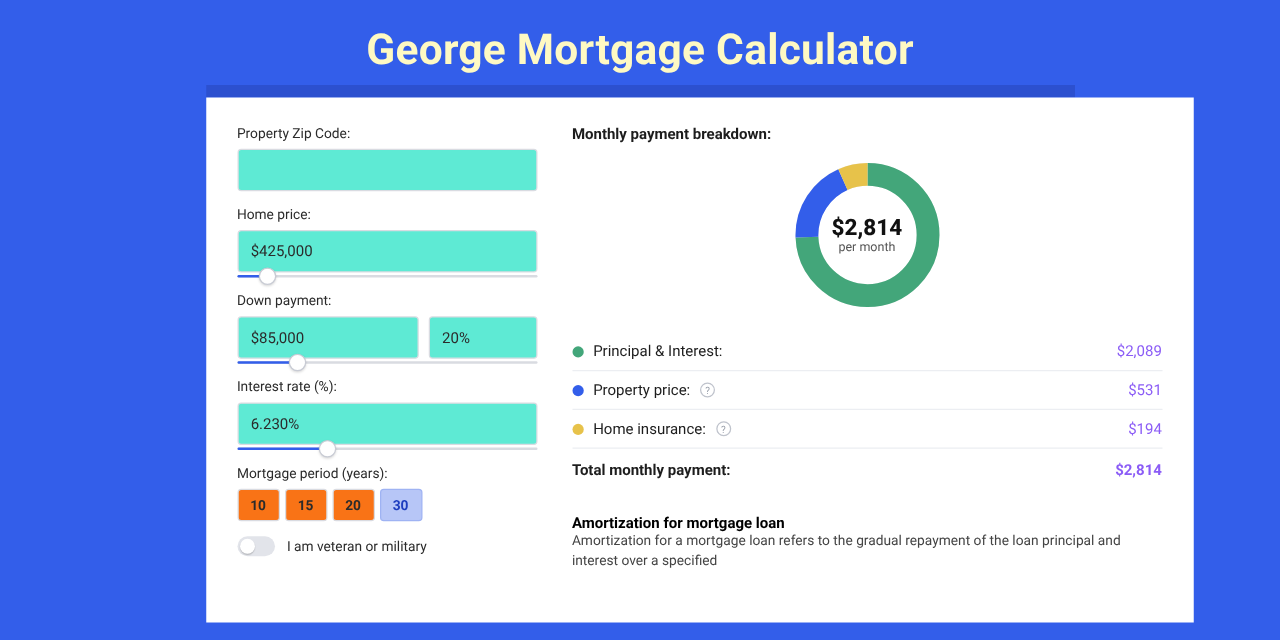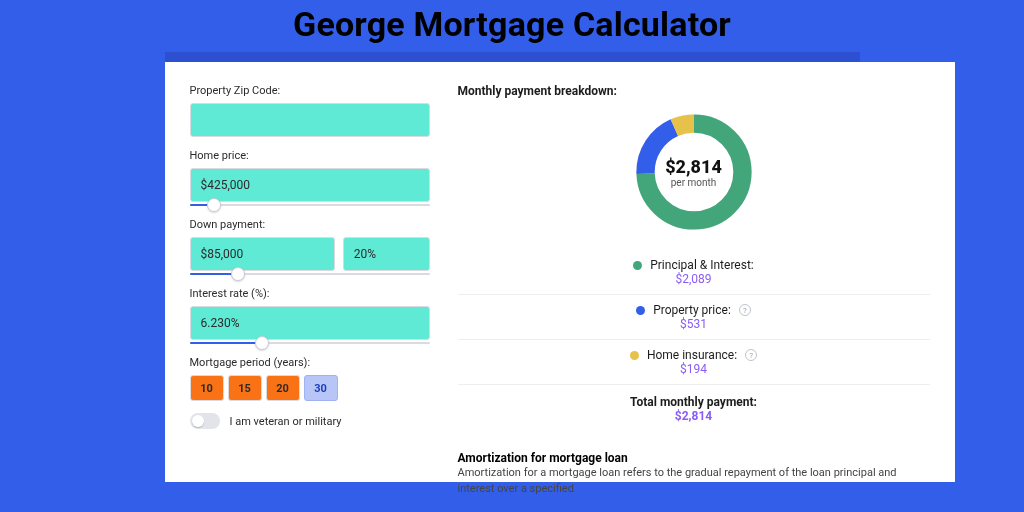--- a/index.html
+++ b/index.html
@@ -1,18 +1,18 @@
 <!DOCTYPE html>
 <html><head>
 <meta charset="utf-8">
 <style>
   * { box-sizing: border-box; margin: 0; padding: 0; font-family: -apple-system, BlinkMacSystemFont, "Segoe UI", Roboto, Arial, sans-serif; }
   html, body { width: 1024px; height: 512px; overflow: hidden; }
   body { background: #335eea; display: flex; flex-direction: column; align-items: center; }
-  .page-title { color: #000000; font-size: 34px; font-weight: 700; margin-top: 4px; margin-bottom: 18px; letter-spacing: 0.2px; }
+  .page-title { color: #fef9c3; font-size: 34px; font-weight: 700; margin-top: 20px; margin-bottom: 18px; letter-spacing: 0.2px; }
   .card { background: #fff; width: 790px; height: 420px; display: flex; padding: 22px 25px 0 25px; gap: 28px; }
   .left-col { width: 240px; flex-shrink: 0; }
   .right-col { flex: 1; }
   body { position:relative; } 
   
   .lbl { font-size: 11px; color: #2b2b2b; margin-bottom: 6px; display:block; }
   .field { width: 100%; height: 34px; border: 1px solid #d9dbe1; border-radius: 3px; padding: 16px 10px; font-size: 12px; color:#2b2b2b; background:#5eead4; }
   .group { margin-bottom: 12px; }
   .slider-track { position:relative; height:2px; background:#d9dbe1; margin-top:2px; border-radius:2px;}
   .slider-fill { position:absolute; left:0; top:0; height:100%; background:#335eea; border-radius:2px;}
@@ -28,21 +28,21 @@
   .toggle-knob { width:12px; height:12px; background:#fff; border-radius:50%; position:absolute; top:2px; left:2px; box-shadow:0 1px 1px rgba(0,0,0,.2);}
   .toggle-lbl { font-size:11px; color:#2b2b2b; }
   
   .section-title { font-size:12px; font-weight:700; color:#1d1d1d; margin-bottom:10px;}
   .donut-wrap { display:flex; justify-content:center; margin: 2px 0 14px 0;}
   .donut { position:relative; width:128px; height:128px; }
   .donut svg { width:128px; height:128px; display:block;}
   .donut-center { position:absolute; inset:0; display:flex; flex-direction:column; align-items:center; justify-content:center;}
   .donut-amount { font-size:18px; font-weight:800; color:#111;}
   .donut-sub { font-size:10px; color:#555;}
-  .legend-row { display:flex; align-items:center; justify-content:space-between; padding:8px 0; border-bottom:1px solid #eceef2; font-size:12px;flex-direction:column;}
+  .legend-row { display:flex; align-items:center; justify-content:space-between; padding:8px 0; border-bottom:1px solid #eceef2; font-size:12px;}
   .legend-row.total { font-weight:700; border-bottom:none; padding-top:10px;}
   .legend-left { display:flex; align-items:center; gap:8px;}
   .dot { width:9px; height:9px; border-radius:50%; display:inline-block;}
   .dot.green{background:#43a67a;} .dot.blue{background:#335eea;} .dot.gold{background:#e7c24a;}
   .help-icon { width:12px;height:12px;border:1px solid #bfc3cc;border-radius:50%;display:inline-flex;align-items:center;justify-content:center;font-size:8px;color:#9aa0ab; cursor:help;}
   .legend-label{color:#1d1d1d;}
   .legend-val{color:#8b5cf6;text-align:center;}
   .amort-title{font-size:12px;font-weight:700;margin-top:20px;margin-bottom:0;}
   .amort-body{font-size:11px;color:#444; line-height:1.45;}
   .card{position:relative; z-index:1;}

